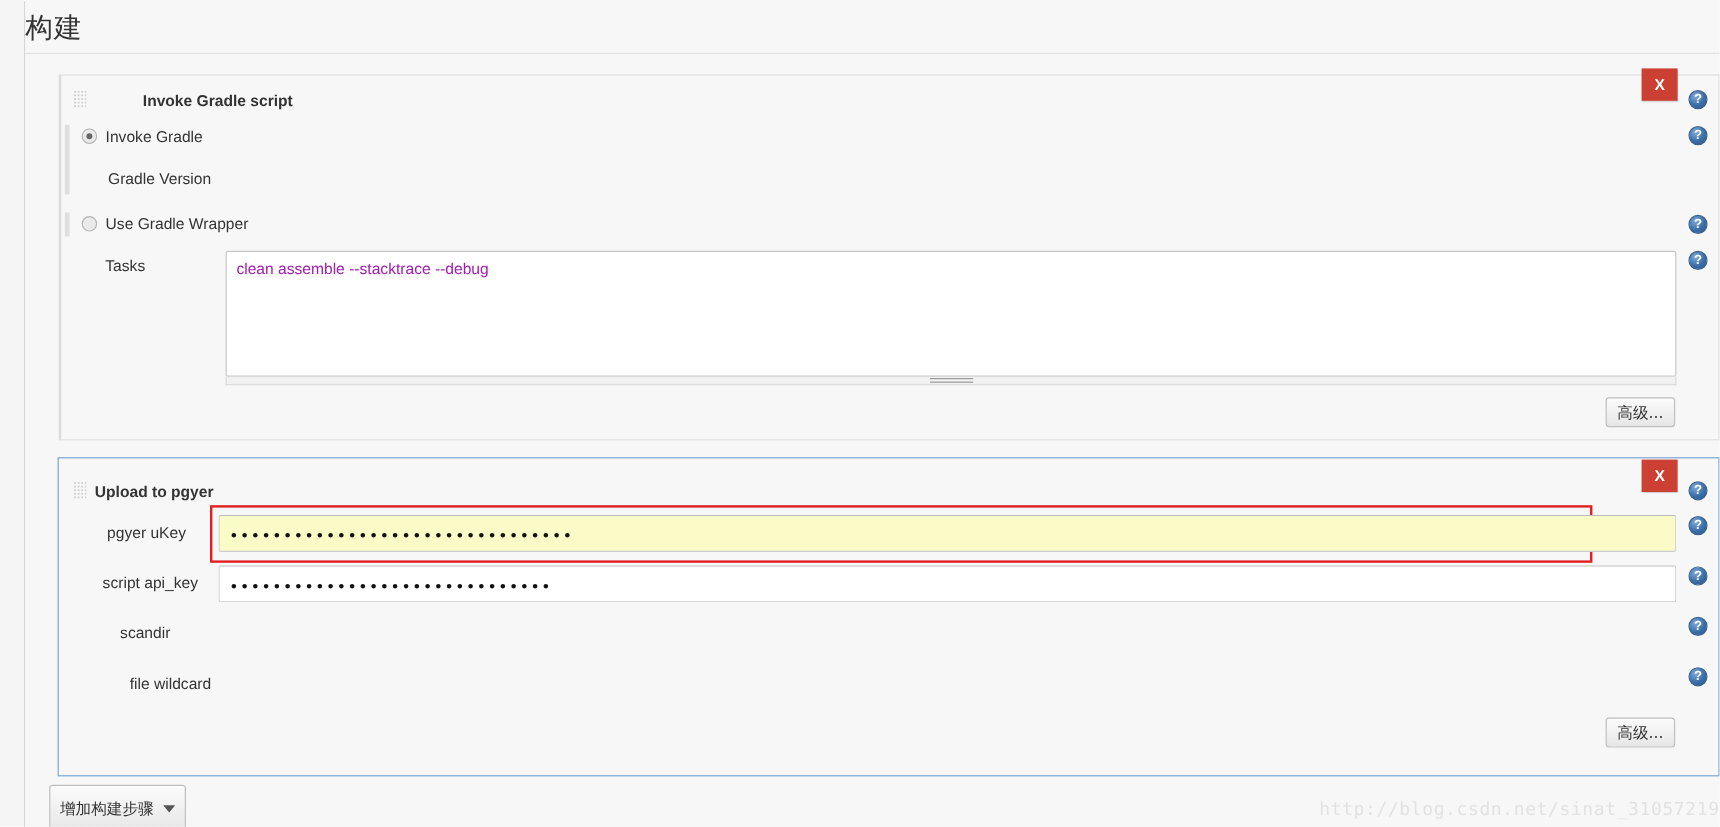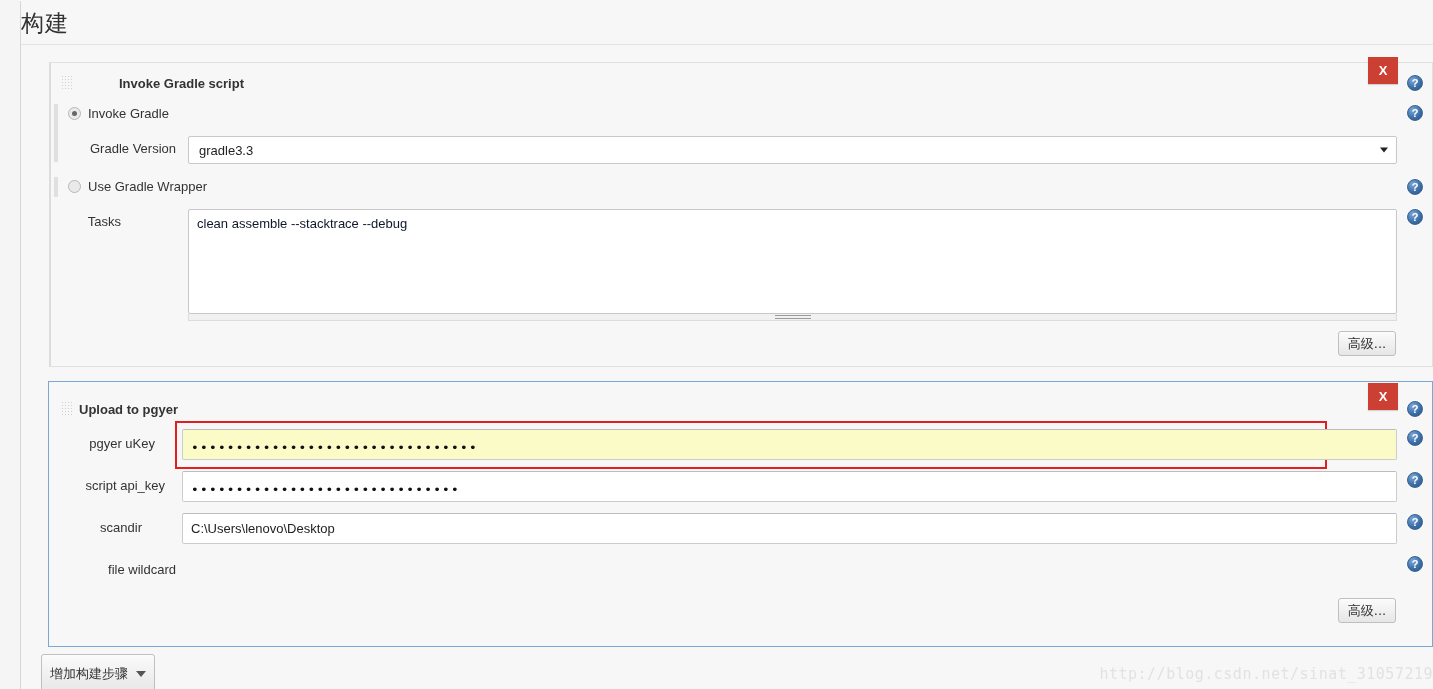--- a/index.html
+++ b/index.html
@@ -162,21 +162,21 @@
     position: absolute;
     width: 4px; background: #e0e0e0;
   }
 
   
   .ta {
     position: absolute;
     background: #fff;
     border: 1px solid #c8c8c8;
     border-radius: 2px;
-    font-size: 13px; color: #0f172a;
+    font-size: 13px; color: #a21caf;
     padding: 6px 8px;
     resize: none;
     font-family: "Liberation Sans", sans-serif;
     outline: none;
     overflow: hidden;
   }
   .resize-strip {
     position: absolute;
     background: #f1f1f1;
     border: 1px solid #dcdcdc;
@@ -244,24 +244,20 @@
   <div class="help-icon" style="left:1407px; top:179px;">?</div>
   <div class="help-icon" style="left:1407px; top:209px;">?</div>
 
   <div class="indent-bar" style="left:54px; top:104px; height:58px;"></div>
   <div class="indent-bar" style="left:54px; top:177px; height:20px;"></div>
 
   <div class="radio on" style="left:68px; top:107px;"></div>
   <div class="radio-label" style="left:88px; top:106px;">Invoke Gradle</div>
 
   <div class="field-label" style="left:0px; top:141px; width:176px;">Gradle Version</div>
-  <div class="select-box" style="left:188px; top:136px; width:1209px; height:28px;">
-    <span class="select-value">gradle3.3</span>
-    <span class="select-arrow"></span>
-  </div>
 
   <div class="radio" style="left:68px; top:180px;"></div>
   <div class="radio-label" style="left:88px; top:179px;">Use Gradle Wrapper</div>
 
   <div class="field-label" style="left:0px; top:214px; width:121px;">Tasks</div>
   <textarea class="ta" style="left: 188px; top: 209px; width: 1209px; height: 105px;" placeholder="">clean assemble --stacktrace --debug</textarea>
   <div class="resize-strip" style="left:188px; top:314px; width:1209px; height:7px;">
     <div class="resize-grip"></div>
   </div>
 
@@ -287,21 +283,20 @@
   <div class="txt-input warn" style="left:182px; top:429px; width:1215px; height:31px;">
     <span class="dots" style="left:8px; top:11px;">••••••••••••••••••••••••••••••••</span>
   </div>
 
   <div class="field-label" style="left:0px; top:478px; width:165px;">script api_key</div>
   <div class="txt-input" style="left:182px; top:471px; width:1215px; height:31px;">
     <span class="dots" style="left:8px; top:11px;">••••••••••••••••••••••••••••••</span>
   </div>
 
   <div class="field-label" style="left:0px; top:520px; width:142px;">scandir</div>
-  <input class="txt-input" style="left: 182px; top: 513px; width: 1215px; height: 31px;" value="C:\Users\lenovo\Desktop">
 
   <div class="field-label" style="left:0px; top:562px; width:176px;">file wildcard</div>
 
   <div class="btn" style="left:1338px; top:598px; width:58px; height:25px;">
     <span>高级...</span>
   </div>
 
   <div class="btn" style="left:41px; top:654px; width:114px; height:40px;">
     <span>增加构建步骤</span>
     <span class="caret"></span>

